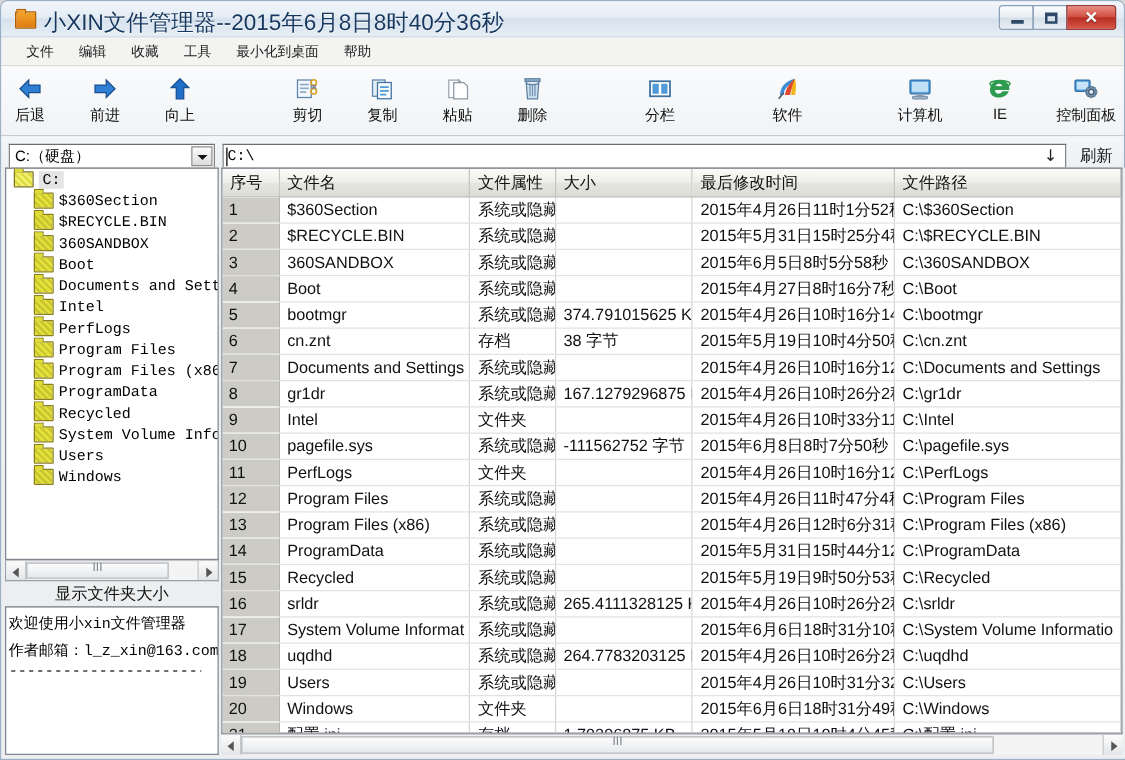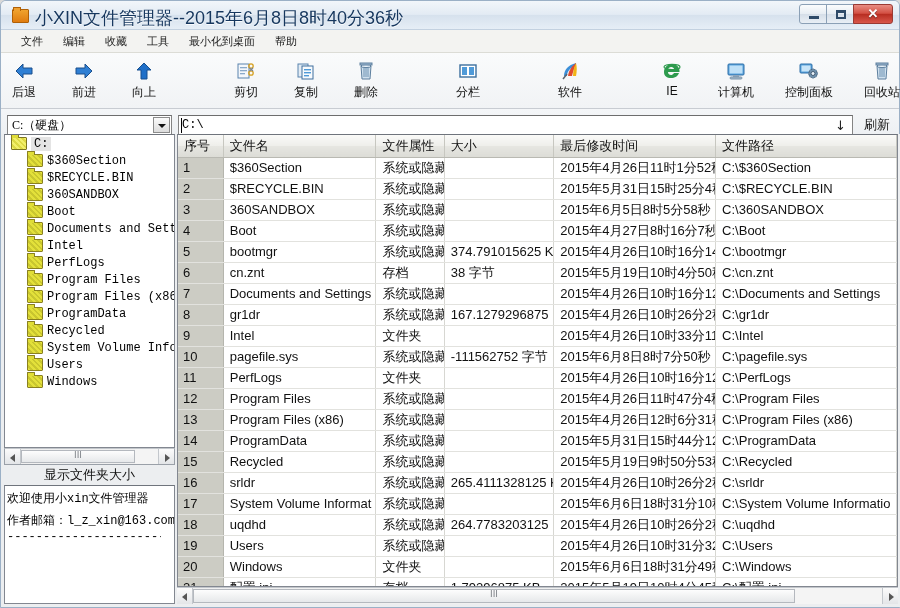--- a/index.html
+++ b/index.html
@@ -81,21 +81,21 @@
   .arw{position:absolute;left:4px;top:4px;width:20px;height:18px;}
   
   #addrrow{
     height:28px;display:flex;align-items:center;padding:2px 4px 2px 6px;
     background:linear-gradient(to bottom,#f4f6f8,#eceff2);
     border-bottom:1px solid #c8ccd2;gap:6px;
   }
   .combo{
     width:165px;height:20px;box-sizing:border-box;position:relative;
     background:#fff;border:1px solid #848484;border-top-color:#6d6d6d;
-    font-family:Liberation Serif, serif;font-size:12px;
+    font-family:Liberation Sans, sans-serif;font-size:12px;
     display:flex;align-items:center;padding-left:4px;color:#000;
   }
   .combo-arrow{
     position:absolute;right:1px;top:1px;width:17px;height:16px;
     background:linear-gradient(to bottom,#fbfbfb,#dcdcdc);
     border:1px solid #8c8c8c;box-sizing:border-box;
   }
   .combo-arrow:after{
     content:"";position:absolute;left:4px;top:6px;
     border-left:4px solid transparent;border-right:4px solid transparent;
@@ -305,20 +305,30 @@
             <rect x="2" y="2" width="10" height="13" fill="#e3ecf5" stroke="#5a83ad"></rect>
             <rect x="6" y="4" width="11" height="13" fill="#f7fafd" stroke="#3f6f9e"></rect>
             <rect x="8" y="7" width="7" height="1.4" fill="#4f9ad8"></rect>
             <rect x="8" y="10" width="7" height="1.4" fill="#4f9ad8"></rect>
             <rect x="8" y="13" width="5" height="1.4" fill="#4f9ad8"></rect>
           </svg>
       </div>
       <div class="tb-lab">复制</div>
     </div>
 
+    <div class="tb-btn">
+      <div class="tb-ico">
+        <svg class="arw" viewBox="0 0 20 18">
+            <path d="M3 2 L11 2 L14 5 L14 16 L3 16 Z" fill="#fbfcfd" stroke="#9aa6b2"></path>
+            <path d="M11 2 L11 5 L14 5 Z" fill="#dfe5ec" stroke="#9aa6b2"></path>
+            <path d="M7 4 L15 4 L18 7 L18 17 L7 17 Z" fill="#ffffff" stroke="#8b97a3"></path>
+          </svg>
+      </div>
+      <div class="tb-lab">粘贴</div>
+    </div>
 
     <div class="tb-btn">
       <div class="tb-ico">
         <svg class="arw" viewBox="0 0 20 18">
             <path d="M5 4 L15 4 L14 17 L6 17 Z" fill="#cfe0ee" stroke="#5d7f9e"></path>
             <ellipse cx="10" cy="4" rx="5" ry="1.6" fill="#e7f0f8" stroke="#5d7f9e"></ellipse>
             <path d="M8 6 L8 15 M10 6 L10 15 M12 6 L12 15" stroke="#6f92b2" stroke-width="1"></path>
             <rect x="4" y="1" width="12" height="2" fill="#9fb9d1" stroke="#5d7f9e"></rect>
           </svg>
       </div>
@@ -350,37 +360,37 @@
           </svg>
       </div>
       <div class="tb-lab">软件</div>
     </div>
 
     <div class="tb-sep"></div>
 
     <div class="tb-btn">
       <div class="tb-ico">
         <svg class="arw" viewBox="0 0 20 18">
-            <path d="M10 2 C5 2 2 6 2 10 C2 14 5 16 9 16 C13 16 16 14 17 11 L12 11 C11 12.5 10 13 9 13 C7 13 6 11.6 6 10 L17.5 10 C18 5.5 14.6 2 10 2 Z M6 7.6 C6.4 6 7.6 5 9.2 5 C10.8 5 12 6 12.3 7.6 Z" fill="#2e9b4e"></path>
-            <ellipse cx="10" cy="5" rx="8" ry="2.6" fill="none" stroke="#2e9b4e" stroke-width="1.2"></ellipse>
-          </svg>
-      </div>
-      <div class="tb-lab">IE</div>
-    </div>
-
-    <div class="tb-btn">
-      <div class="tb-ico">
-        <svg class="arw" viewBox="0 0 20 18">
             <rect x="2" y="2" width="16" height="11" rx="1" fill="#5aa4dd" stroke="#2f6fa8"></rect>
             <rect x="3.5" y="3.5" width="13" height="8" fill="#bfe0f7"></rect>
             <rect x="7" y="13" width="6" height="2" fill="#8fa6bb"></rect>
             <rect x="4" y="15" width="12" height="2" rx="1" fill="#a8bccd" stroke="#7b93a8"></rect>
           </svg>
       </div>
       <div class="tb-lab">计算机</div>
+    </div>
+
+    <div class="tb-btn">
+      <div class="tb-ico">
+        <svg class="arw" viewBox="0 0 20 18">
+            <path d="M10 2 C5 2 2 6 2 10 C2 14 5 16 9 16 C13 16 16 14 17 11 L12 11 C11 12.5 10 13 9 13 C7 13 6 11.6 6 10 L17.5 10 C18 5.5 14.6 2 10 2 Z M6 7.6 C6.4 6 7.6 5 9.2 5 C10.8 5 12 6 12.3 7.6 Z" fill="#2e9b4e"></path>
+            <ellipse cx="10" cy="5" rx="8" ry="2.6" fill="none" stroke="#2e9b4e" stroke-width="1.2"></ellipse>
+          </svg>
+      </div>
+      <div class="tb-lab">IE</div>
     </div>
 
     <div class="tb-btn">
       <div class="tb-ico">
         <svg class="arw" viewBox="0 0 20 18">
             <rect x="1" y="2" width="12" height="9" rx="1" fill="#5aa4dd" stroke="#2f6fa8"></rect>
             <rect x="2.5" y="3.5" width="9" height="6" fill="#c7e4f8"></rect>
             <circle cx="14" cy="11.5" r="4.2" fill="#6f90ad" stroke="#445c73"></circle>
             <circle cx="14" cy="11.5" r="1.7" fill="#e8f0f7"></circle>
             <path d="M14 6.5 L14 16.5 M9 11.5 L19 11.5 M10.5 8 L17.5 15 M17.5 8 L10.5 15" stroke="#6f90ad" stroke-width="1.6"></path>

